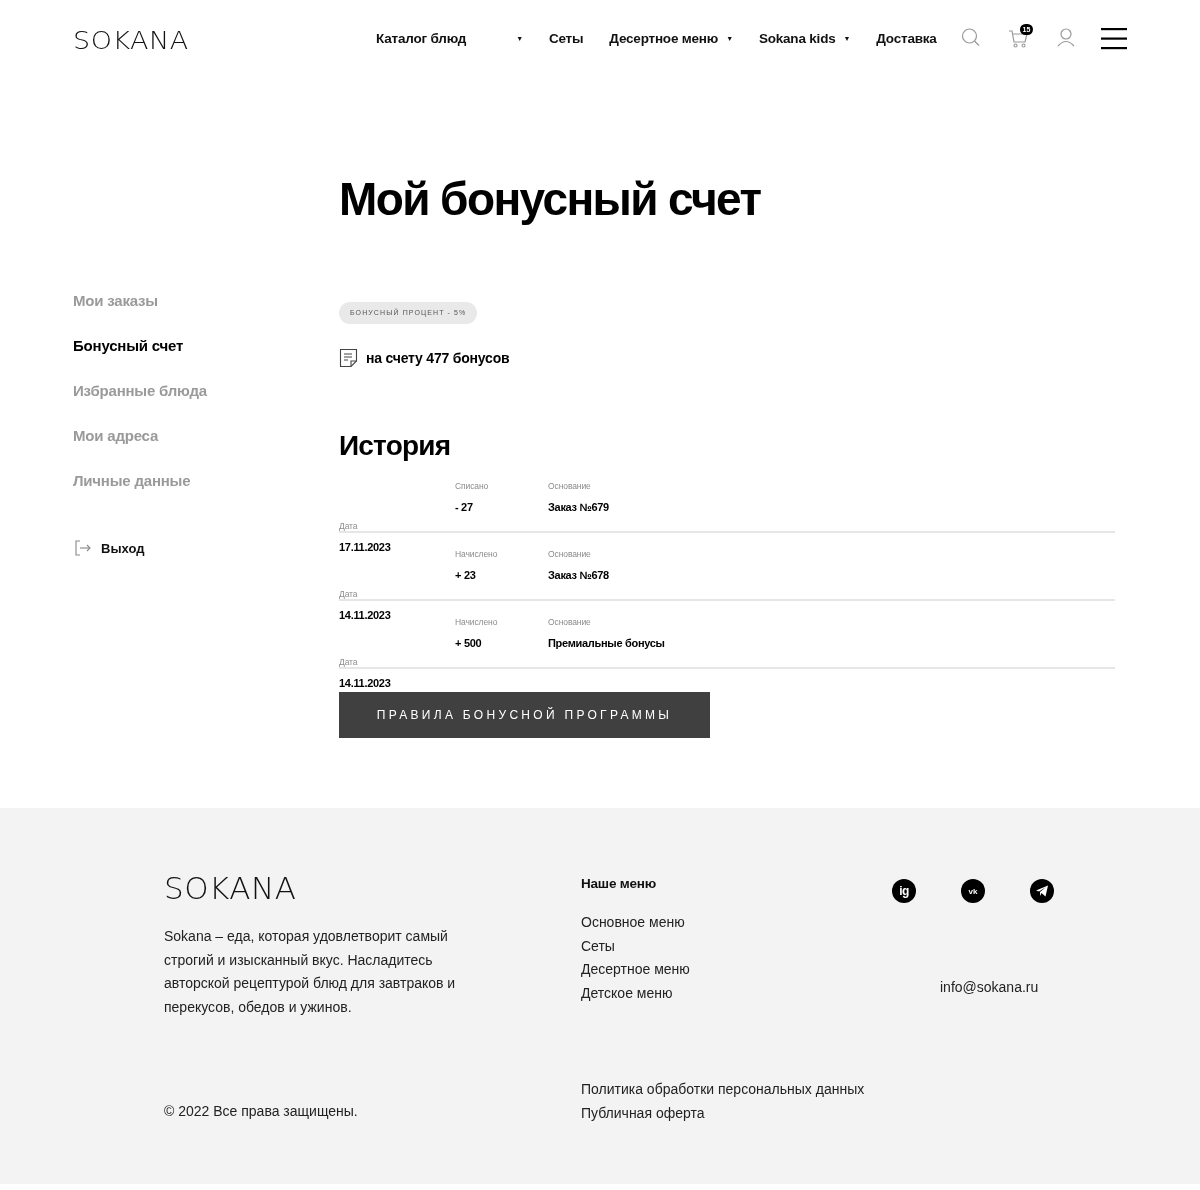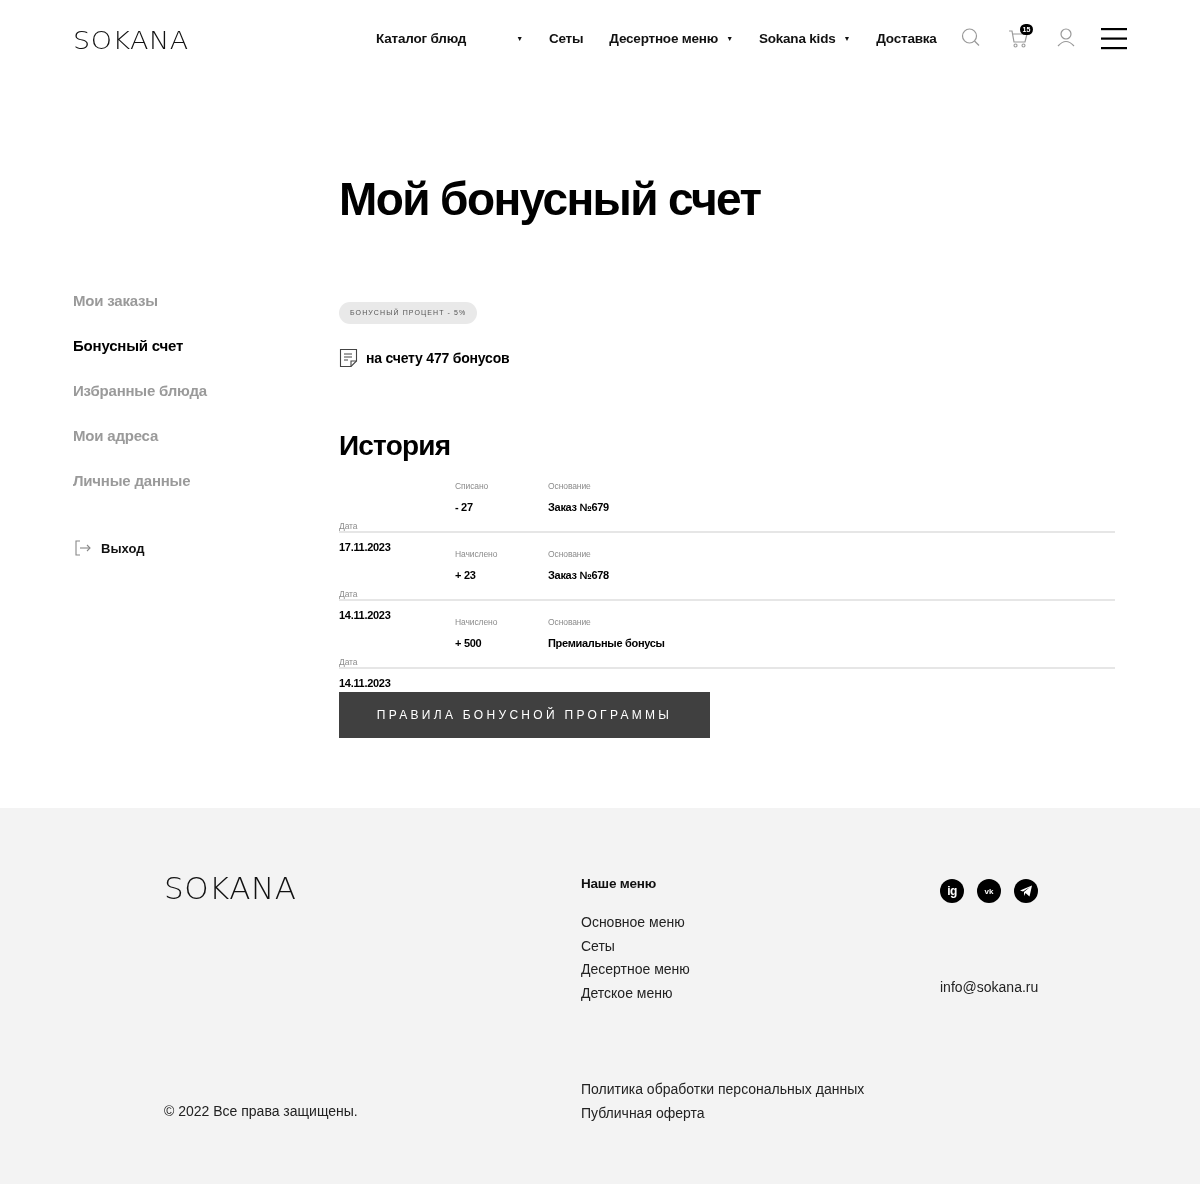--- a/index.html
+++ b/index.html
@@ -57,21 +57,21 @@
   .f-logo { position: absolute; left: 164px; top: 62px; font-family: "DejaVu Sans", sans-serif; font-weight: 300; font-size: 31px; color: #111; letter-spacing: 0.5px; }
   .f-desc { position: absolute; left: 164px; top: 117px; width: 330px; font-size: 14px; line-height: 23.5px; color: #222; }
   .f-copy { position: absolute; left: 164px; top: 295px; font-size: 14px; color: #222; }
   .f-col { position: absolute; top: 68px; }
   .f-col.menu { left: 581px; width: 130px; }
   .f-col.info { left: 729px; width: 110px; }
   .f-col-title { font-size: 13.5px; font-weight: 700; color: #111; margin-bottom: 20px; letter-spacing: -0.2px; }
   .f-link { display: block; font-size: 14px; line-height: 23.5px; color: #222; cursor: pointer; }
   .f-legal { position: absolute; left: 581px; top: 270px; }
   .f-legal .f-link { line-height: 23.5px; }
-  .socials { position: absolute; left: 940px; top: 71px; display: flex; }
+  .socials { position: absolute; left: 892px; top: 71px; display: flex; gap: 32px; }
   .soc { width: 24px; height: 24px; border-radius: 50%; background: #000; margin-right: 13px; display: flex; align-items: center; justify-content: center; color: #fff; font-weight: 700; cursor: pointer; }
   .soc.ig { font-size: 12px; letter-spacing: -0.5px; }
   .soc.vk { font-size: 8px; }
   .f-email { position: absolute; left: 940px; top: 171px; font-size: 14px; color: #222; cursor: pointer; }
 </style>
 </head>
 <body>
 
 <div class="header">
   <div class="logo">SOKANA</div>
@@ -199,20 +199,21 @@
         <div class="h-label">Основание</div>
         <div class="h-value">Премиальные бонусы</div>
       </div>
   </div>
 </div>
 
 <button class="rules-btn">Правила бонусной программы</button>
 
 <footer class="footer">
   <div class="f-logo">SOKANA</div>
+  <p class="f-desc">Sokana – еда, которая удовлетворит самый строгий и изысканный вкус. Насладитесь авторской рецептурой блюд для завтраков и перекусов, обедов и ужинов.</p>
   <div class="f-copy">© 2022 Все права защищены.</div>
 
   <div class="f-col menu">
     <div class="f-col-title">Наше меню</div>
     <a class="f-link">Основное меню</a>
     <a class="f-link">Сеты</a>
     <a class="f-link">Десертное меню</a>
     <a class="f-link">Детское меню</a>
   </div>
 

